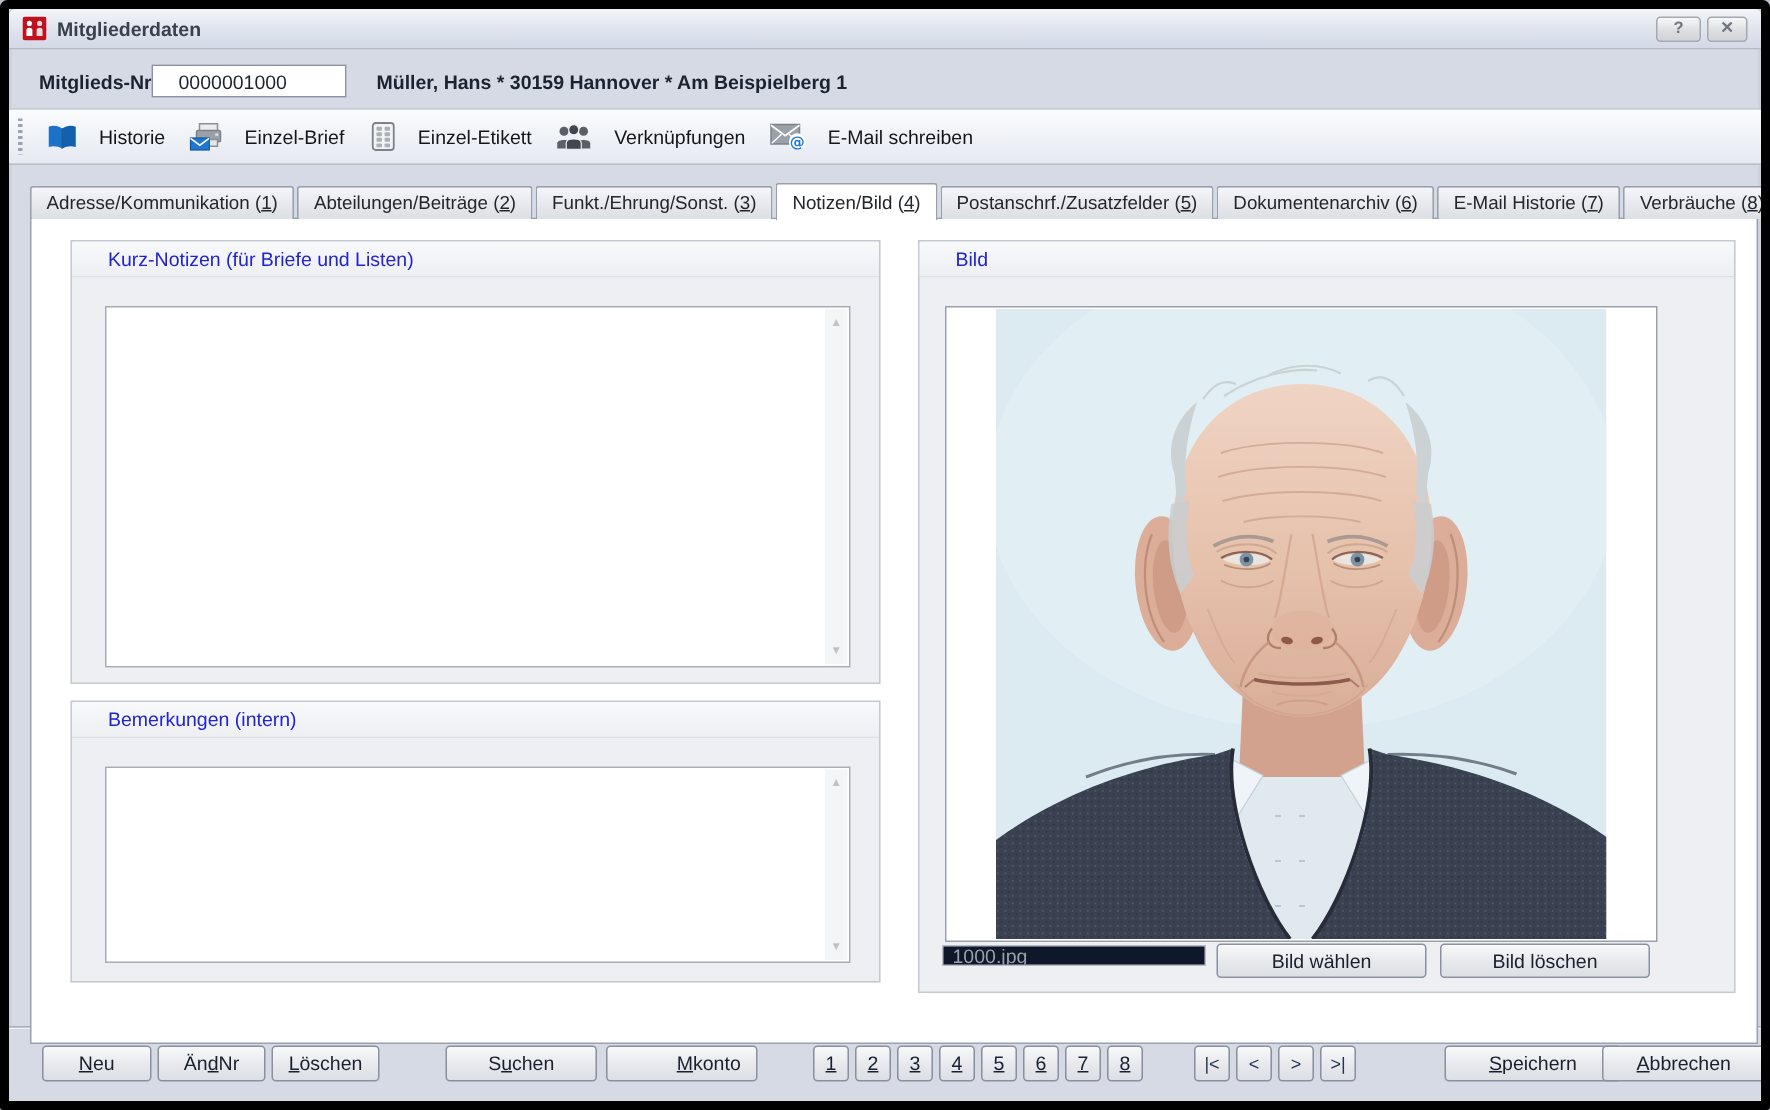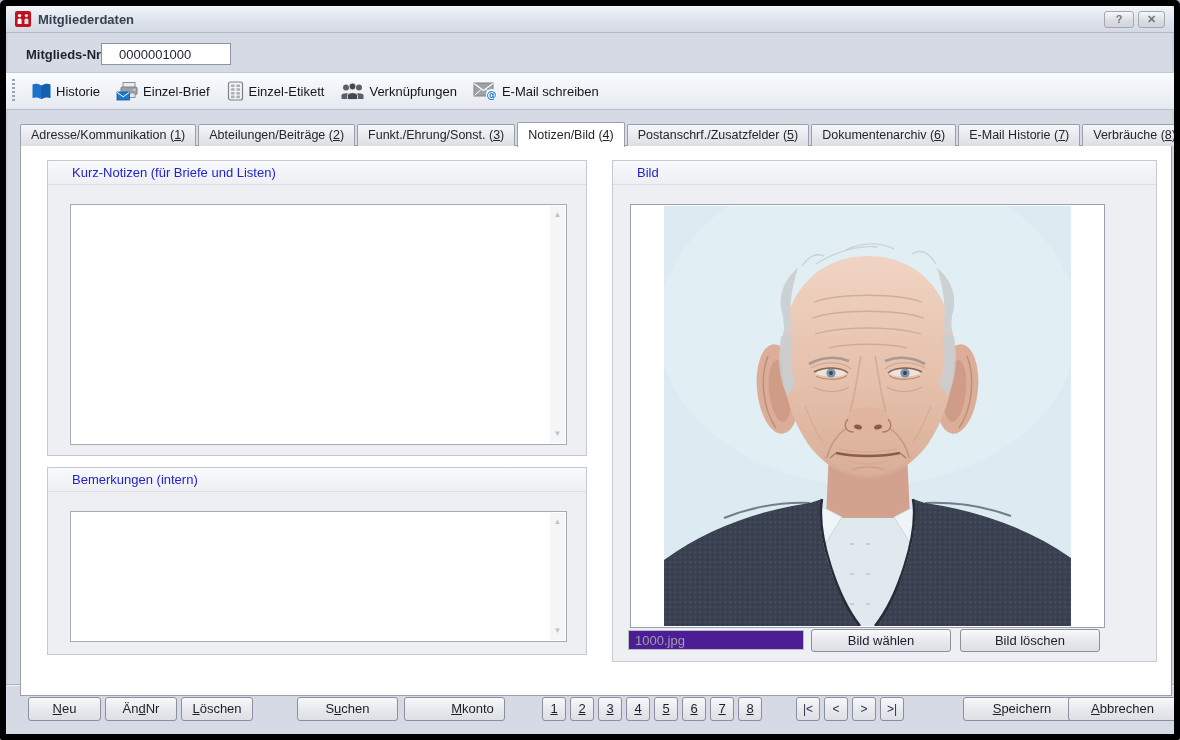--- a/index.html
+++ b/index.html
@@ -38,21 +38,21 @@
   .toolbar {
     position:absolute; top:66px; left:0; right:0; height:38px;
     background:linear-gradient(#fbfcfe,#edf0f5 60%,#e6e9f0);
     border-top:1px solid #c4cad5; border-bottom:1px solid #b8bfcb;
     display:flex; align-items:center; padding-left:6px;
   }
   .draghandle {
     width:3px; height:24px; margin-right:8px;
     background:repeating-linear-gradient(to bottom,#9aa3b2 0 2px, transparent 2px 4px);
   }
-  .tbtn { display:flex; align-items:center; gap:4px; padding:4px 8px; border-radius:3px; cursor:default; }
+  .tbtn { display:flex; align-items:center; gap:14px; padding:4px 8px; border-radius:3px; cursor:default; }
   .tbtn span.lbl { font-size:13px; color:#14161a; }
   .tbtn svg { display:block; }
   
   .tabs {
     position:absolute; top:116px; left:14px; right:14px; height:24px;
     display:flex; align-items:flex-end; z-index:3;
   }
   .tab {
     height:22px; margin-right:2px; padding:0 10px; white-space:nowrap;
     border:1px solid #9aa0ab; border-bottom:none; border-radius:2px 2px 0 0;
@@ -93,22 +93,22 @@
   }
   .varrow { position:absolute; left:0; width:15px; height:14px; text-align:center; font-size:8px; color:#c0c4ca; line-height:14px; }
   .varrow.up { top:2px; } .varrow.down { bottom:2px; }
   
   .photobox {
     position:absolute; left:17px; top:43px; width:475px; height:424px;
     background:#fff; border:1px solid #9aa0ab; display:flex; justify-content:center; align-items:center;
   }
   .photobox svg { display:block; }
   .filename {
-    position:absolute; left:15px; top:469px; width:176px; height:20px;
-    background:#4c1d95; border:1px solid #b9bdc5; color:#9aa0a8;
+    position:absolute; left:15px; top:469px; width:176px; height:14px;
+    background:#0f172a; border:1px solid #b9bdc5; color:#9aa0a8;
     font-family:"Liberation Sans",sans-serif; font-size:13px; padding:0 6px;
   }
   .pbtn {
     position:absolute; top:468px; width:140px; height:23px;
     border:1px solid #8a90a0; border-radius:3px;
     background:linear-gradient(#f8f9fa,#e6e8ec 55%,#dcdfe4);
     font-size:13px; color:#1a1f2e; text-align:center; line-height:21px; cursor:default;
   }
   .pbtn.choose { left:198px; } .pbtn.delete { left:347px; }
   
@@ -158,20 +158,21 @@
     <span class="wtitle">Mitgliederdaten</span>
     <div class="winbtns">
       <div class="winbtn">?</div>
       <div class="winbtn close">✕</div>
     </div>
   </div>
 
   <div class="idrow">
     <span class="idlabel">Mitglieds-Nr.</span>
     <input class="idinput" type="text" value="0000001000" style="">
+    <span class="idname">Müller, Hans * 30159 Hannover * Am Beispielberg 1</span>
   </div>
 
   <div class="toolbar">
     <div class="draghandle"></div>
 
     <div class="tbtn">
       <svg width="21" height="19" viewBox="0 0 21 19">
         <path d="M1.5,2.5 C4.5,1.3 7.8,1.8 10.3,3.6 L10.3,17 C7.8,15.4 4.5,15 1.5,16 Z" fill="#1b72c8"></path>
         <path d="M19.5,2.5 C16.5,1.3 13.2,1.8 10.7,3.6 L10.7,17 C13.2,15.4 16.5,15 19.5,16 Z" fill="#1460ae"></path>
         <rect x="10.1" y="3.4" width="0.8" height="13.6" fill="#0d4c8c"></rect>

